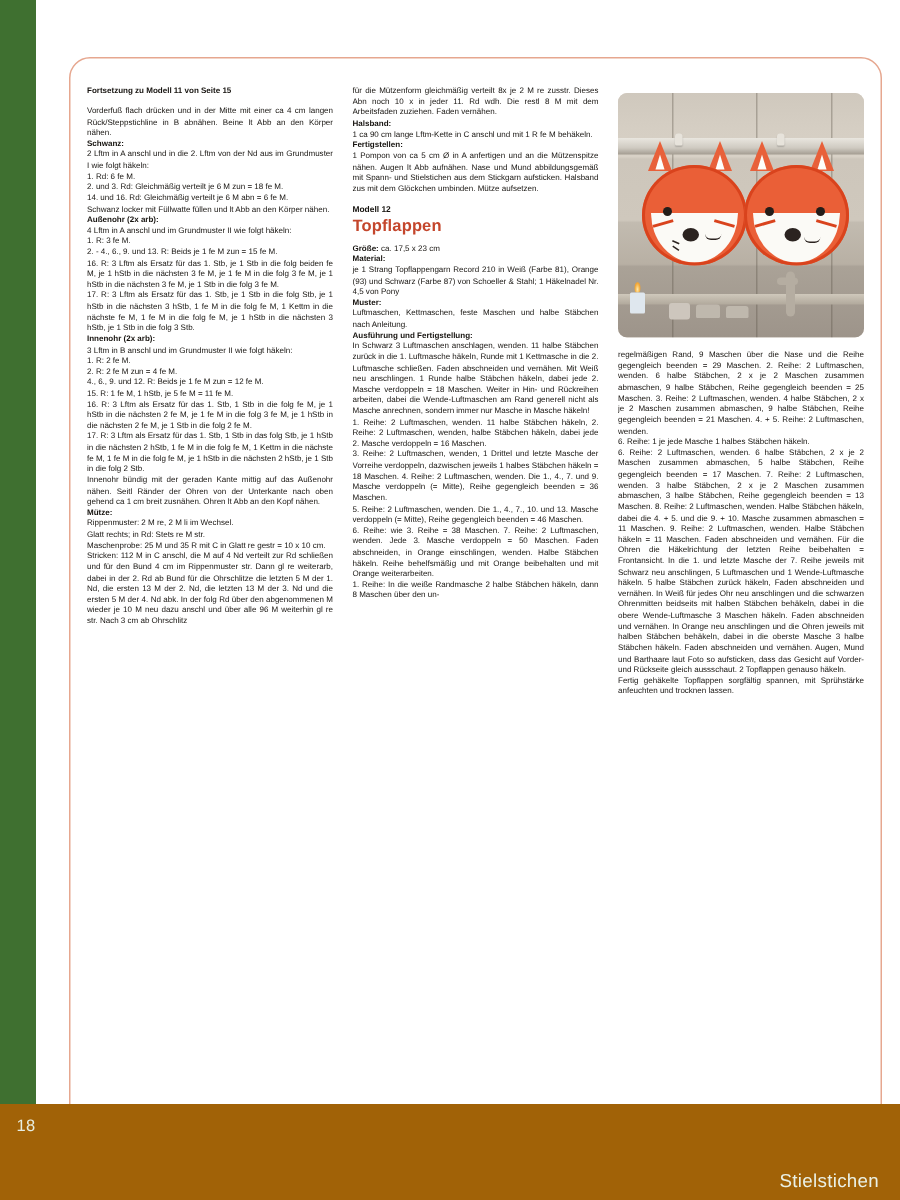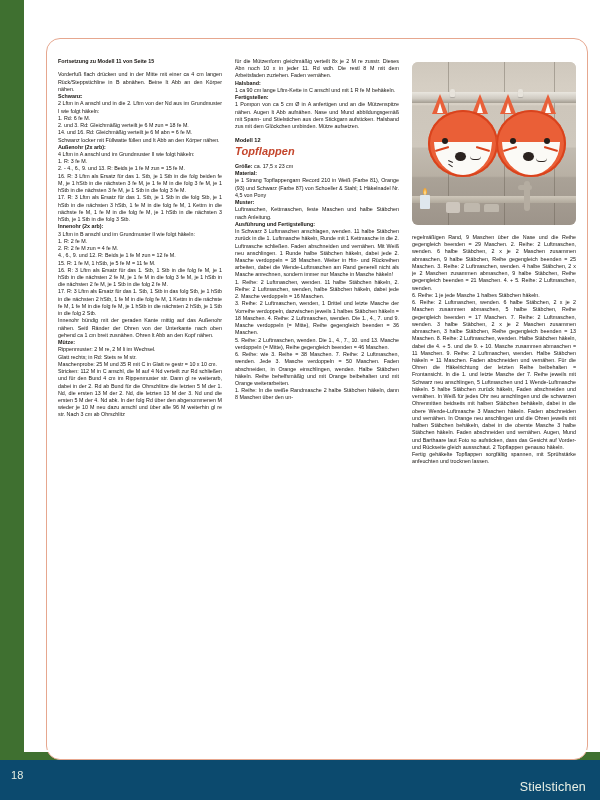--- a/index.html
+++ b/index.html
@@ -61,21 +61,20 @@
     margin: 0;
     line-height: 1.3;
   }
   .model-title {
     font-size: 11px;
     font-weight: bold;
     color: #c4462c;
     margin: 1.5px 0 5px 0;
     line-height: 1.15;
     letter-spacing: 0.1px;
-    font-style: italic;
   }
   
   #photo {
     position: relative;
     width: 164px; height: 163px;
     margin: 4px 0 9px 0;
     border-radius: 6px;
     overflow: hidden;
     background: #d9d2c8;
   }
@@ -208,22 +207,22 @@
     position: absolute;
     left: -6px; top: 4px;
     width: 14px; height: 5px;
     background: #b5ada1;
     border-radius: 3px;
   }
   
   #footer {
     position: absolute;
     left: 0; right: 0; bottom: 0;
-    height: 40px;
-    background: #0c4a6e;
+    height: 64px;
+    background: #a16207;
   }
   #footer-line {
     position: absolute;
     left: 24px; right: 0; bottom: 48px;
     height: 2px;
     background: #ffffff;
   }
   #page-number {
     position: absolute;
     left: 11px; top: 9px;

